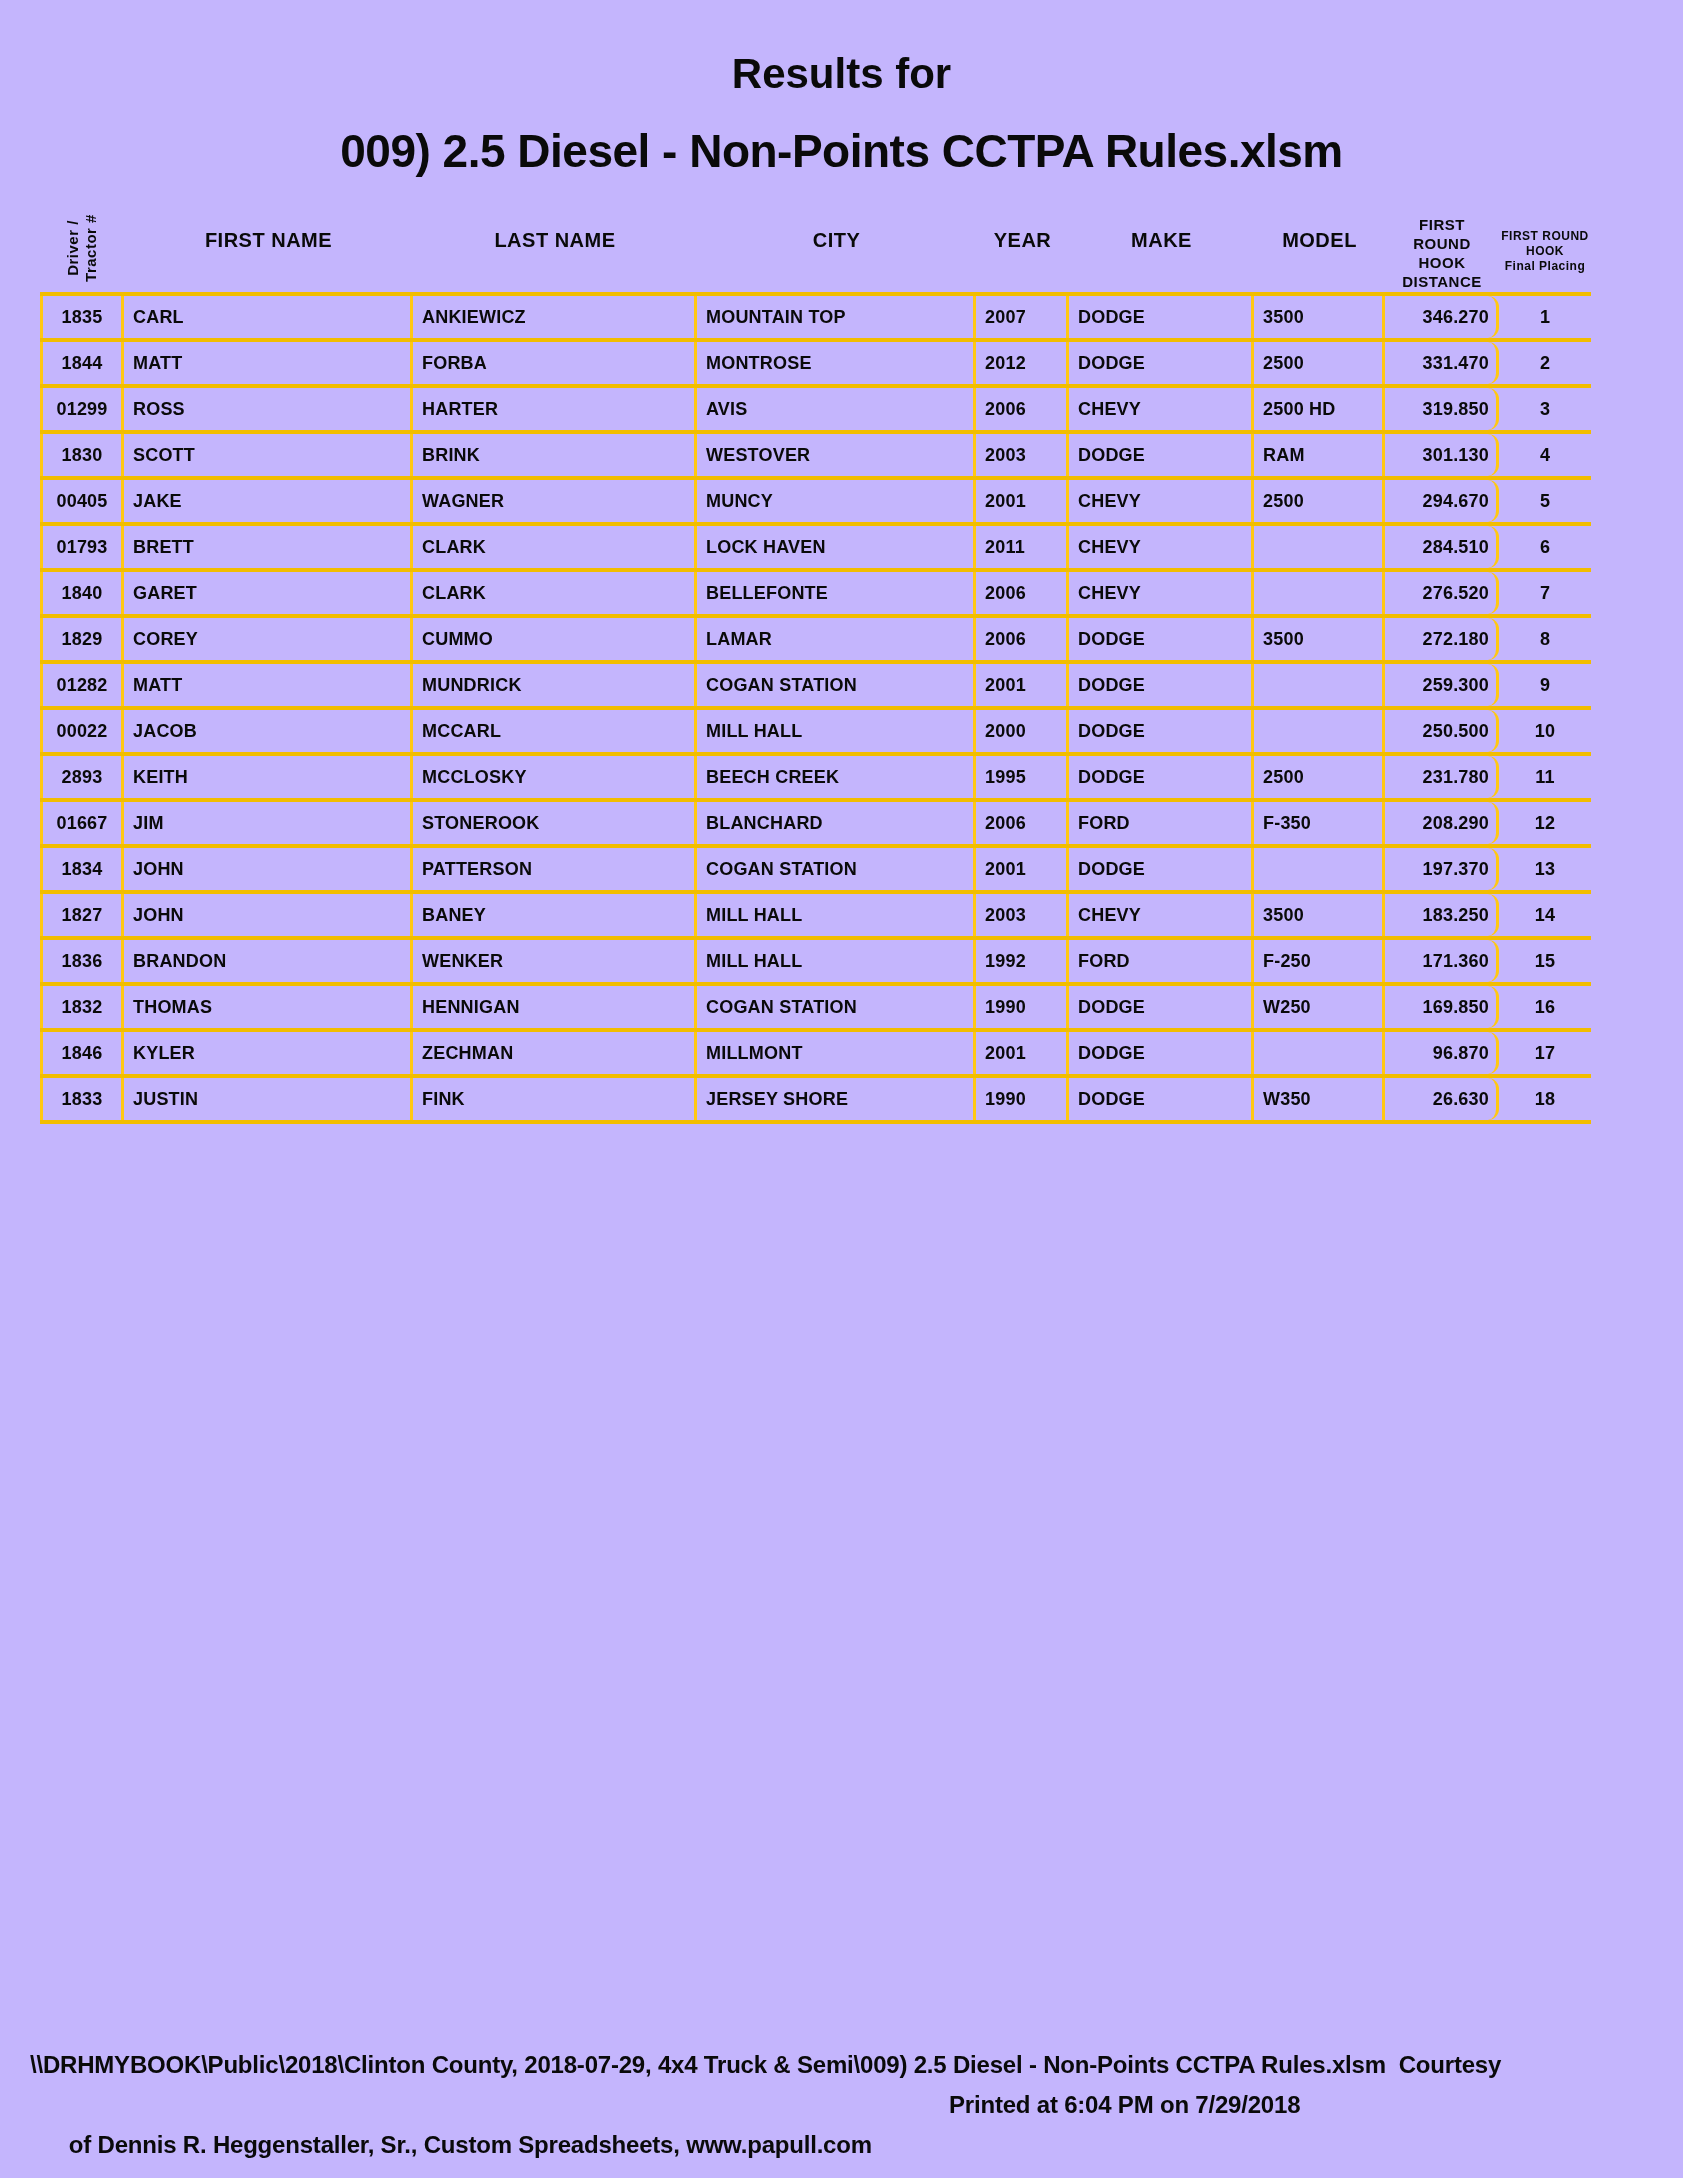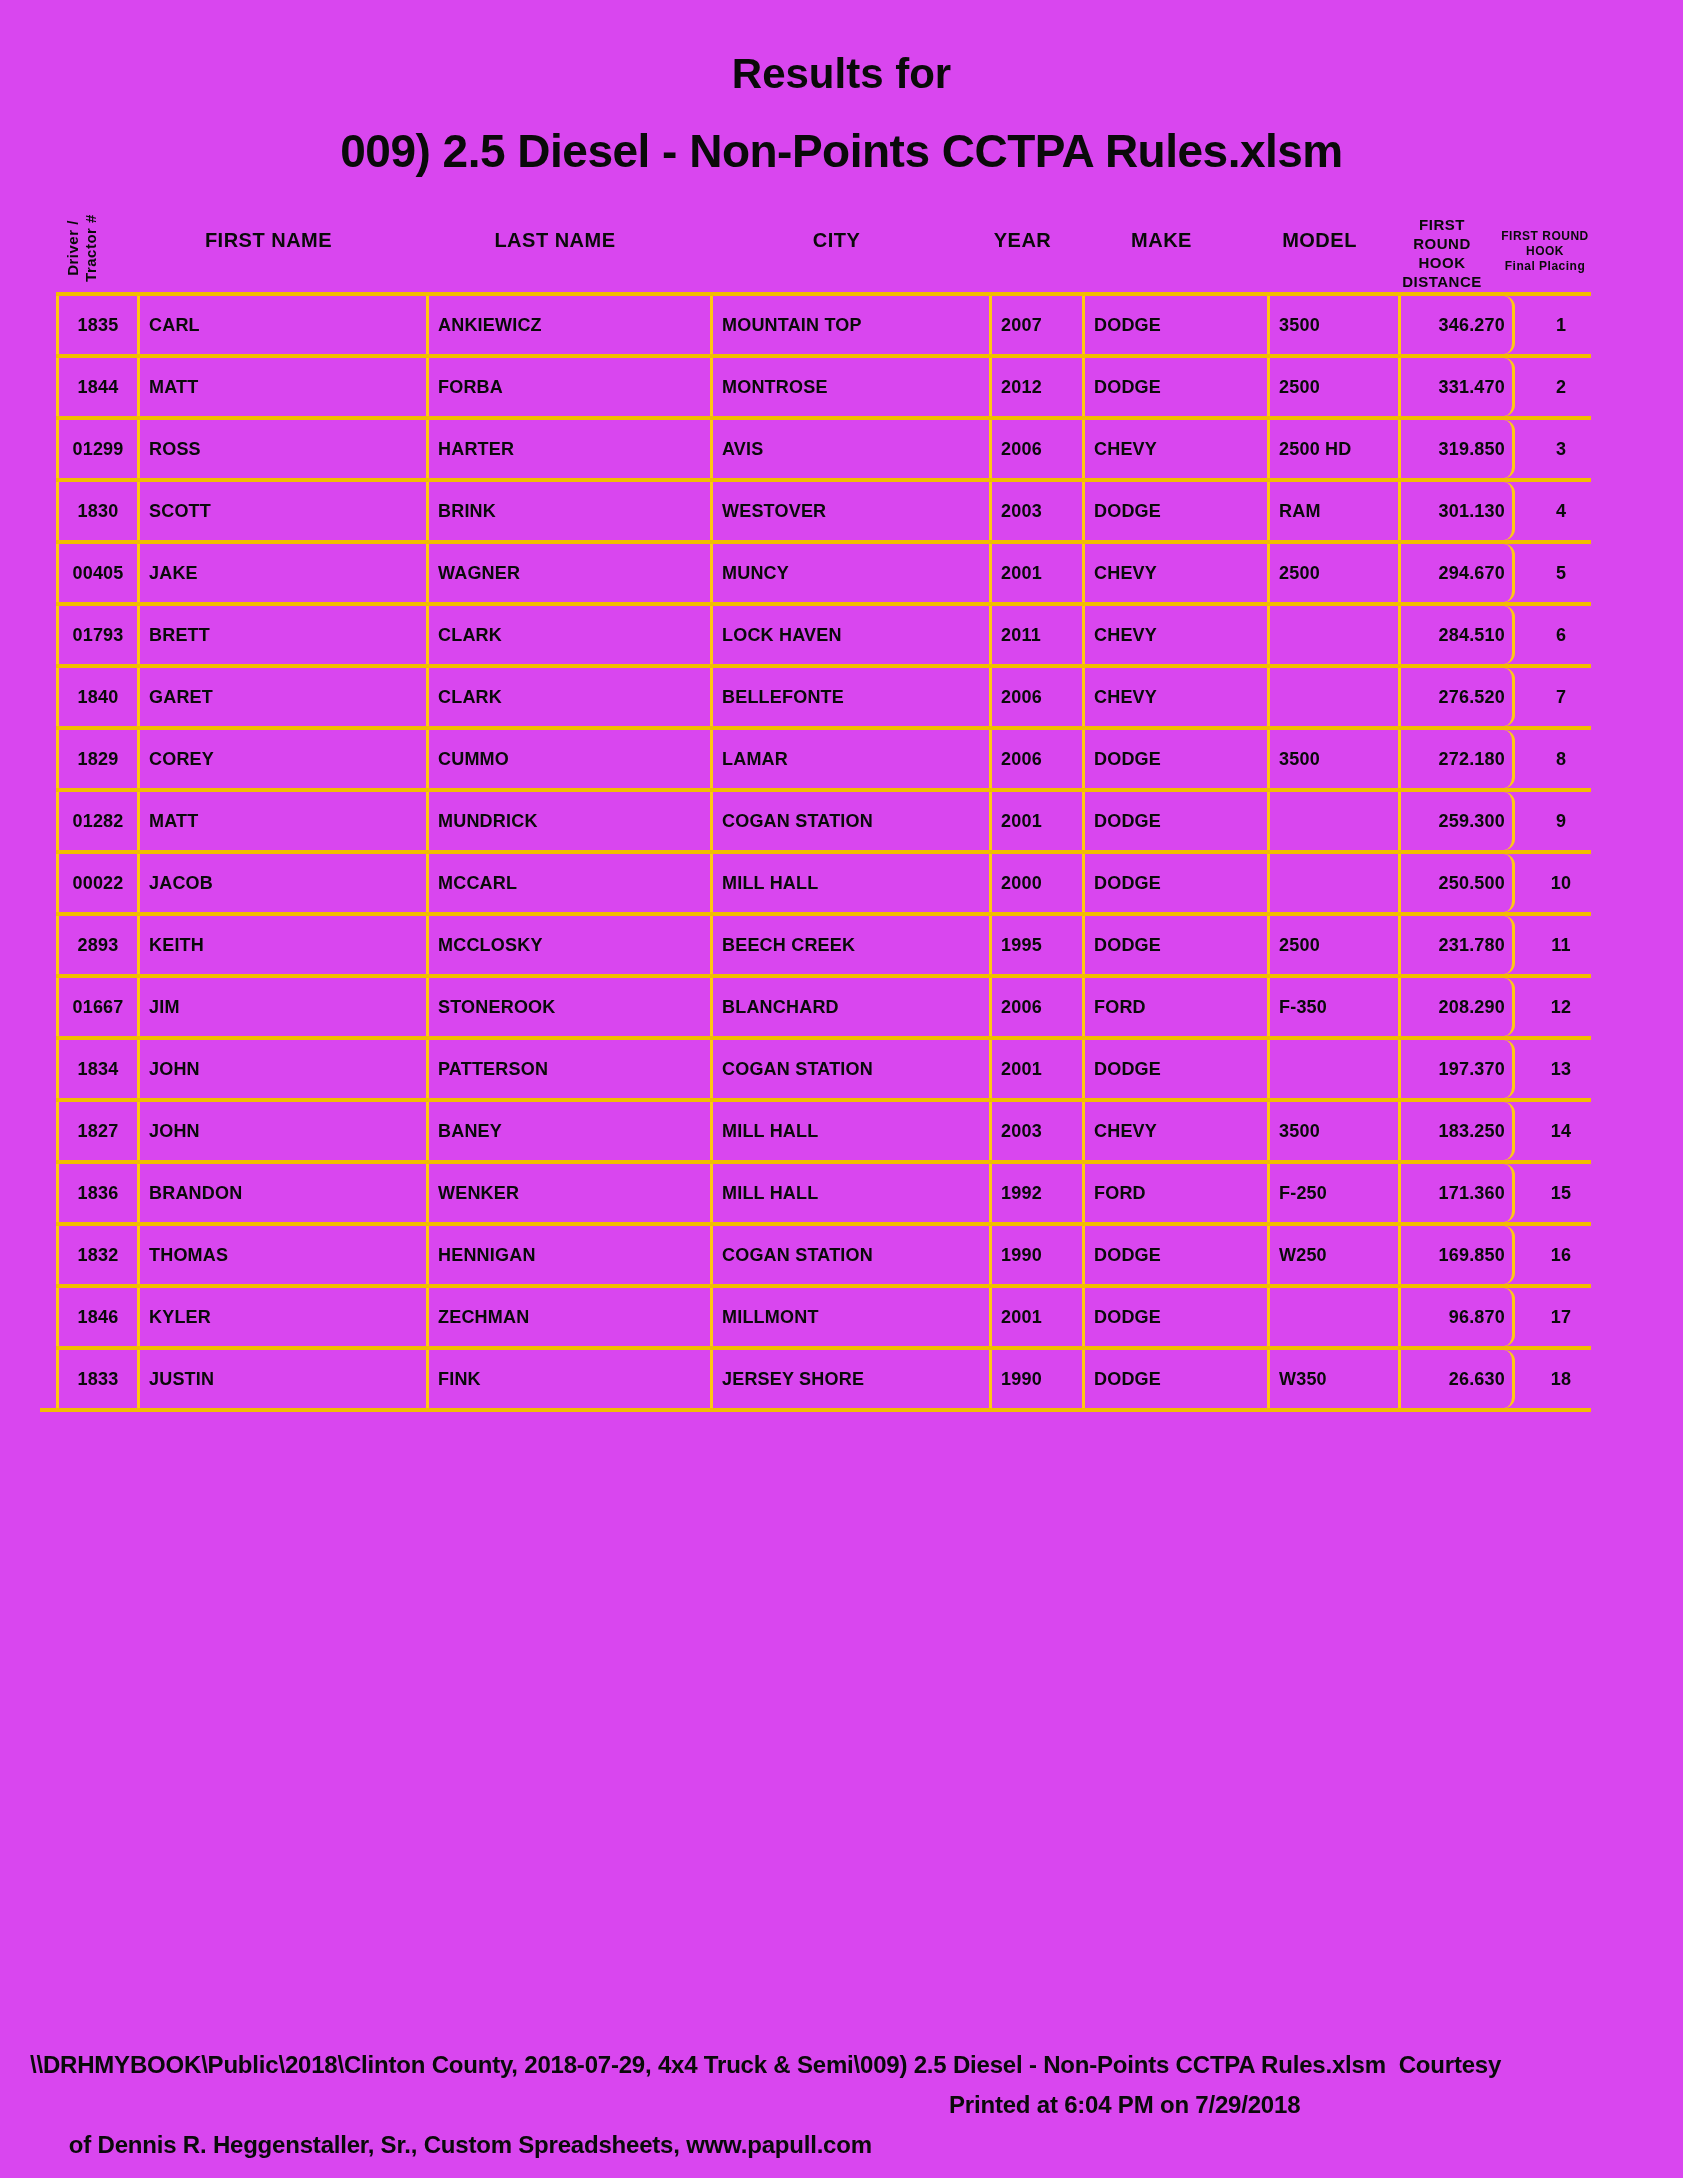--- a/index.html
+++ b/index.html
@@ -9,21 +9,21 @@
   }
   *{margin:0;padding:0;box-sizing:border-box;}
   html,body{background:#ffffff;}
   body{
     width:1683px;height:2178px;
     position:relative;
     font-family:"Liberation Sans","DejaVu Sans",sans-serif;
     color:var(--ink);
     overflow:hidden;
   }
-  .page{position:absolute;inset:0;background:#d946ef;}
+  .page{position:absolute;inset:0;background:#c4b5fd;}
 
   
   .title1{
     position:absolute;top:50px;left:0;width:100%;
     text-align:center;font-weight:bold;font-size:42px;letter-spacing:0px;
   }
   .title2{
     position:absolute;top:124px;left:0;width:100%;
     text-align:center;font-weight:bold;font-size:46px;letter-spacing:-0.5px;
   }
@@ -51,21 +51,21 @@
   .th.rot{position:relative;}
   .rotbox{
     position:absolute;left:50%;top:58%;
     transform:translate(-50%,-50%) rotate(-90deg);
     font-weight:bold;font-size:15px;line-height:18px;
     white-space:nowrap;text-align:center;
   }
 
   
   .tbody{border-bottom:4px solid var(--gold-h);}
-  .row{height:62px;border-top:4px solid var(--gold-h);margin-left:16px;}
+  .row{height:46px;border-top:4px solid var(--gold-h);}
   .cell{
     display:flex;align-items:center;
     font-weight:bold;font-size:18px;letter-spacing:0.2px;
     border-right:3px solid var(--gold-v);
     padding-left:9px;overflow:hidden;white-space:nowrap;
   }
   .cell.c-driver{border-left:3px solid var(--gold-v);justify-content:center;padding-left:0;}
   .cell.c-distance{justify-content:flex-end;padding-right:7px;padding-left:0;border-radius:11px;}
   .cell.c-placing{border-right:none;justify-content:center;padding-left:0;}
 

